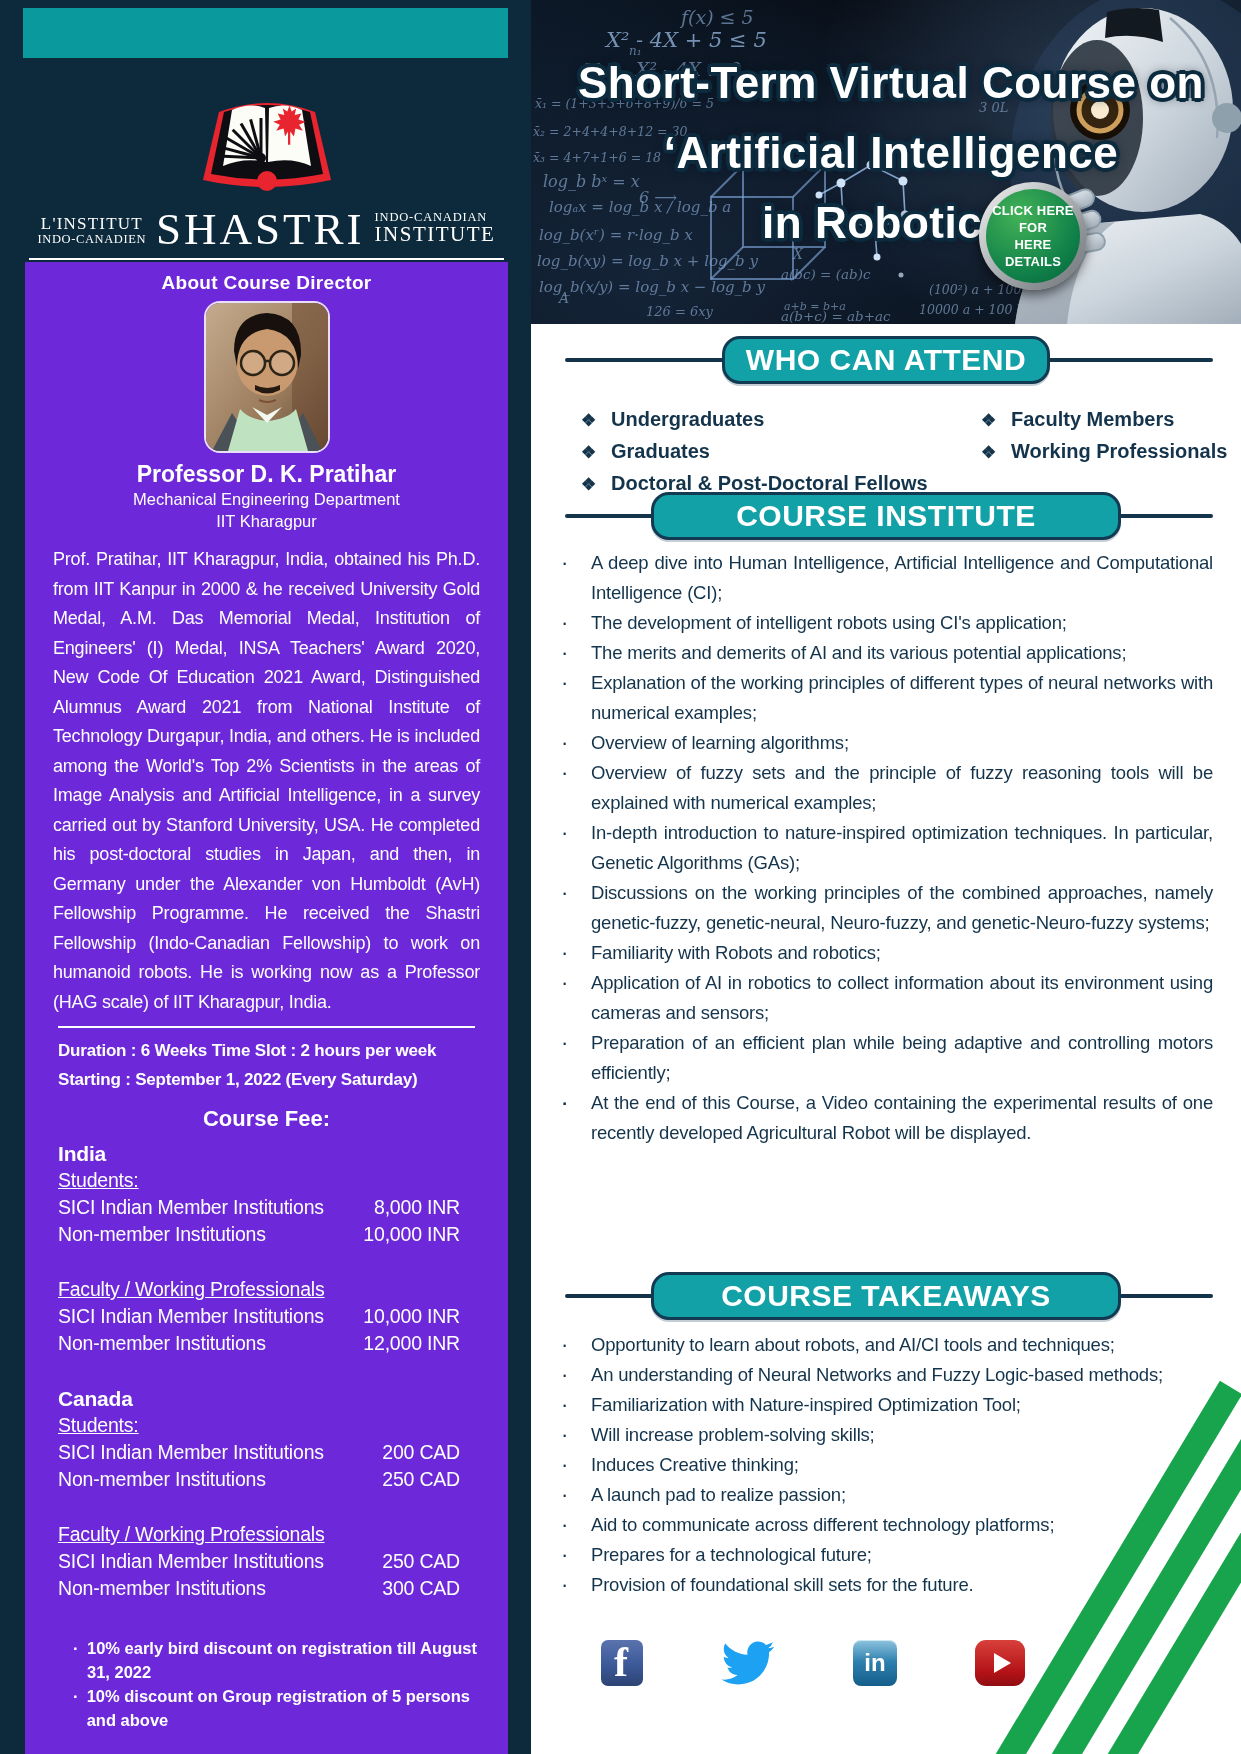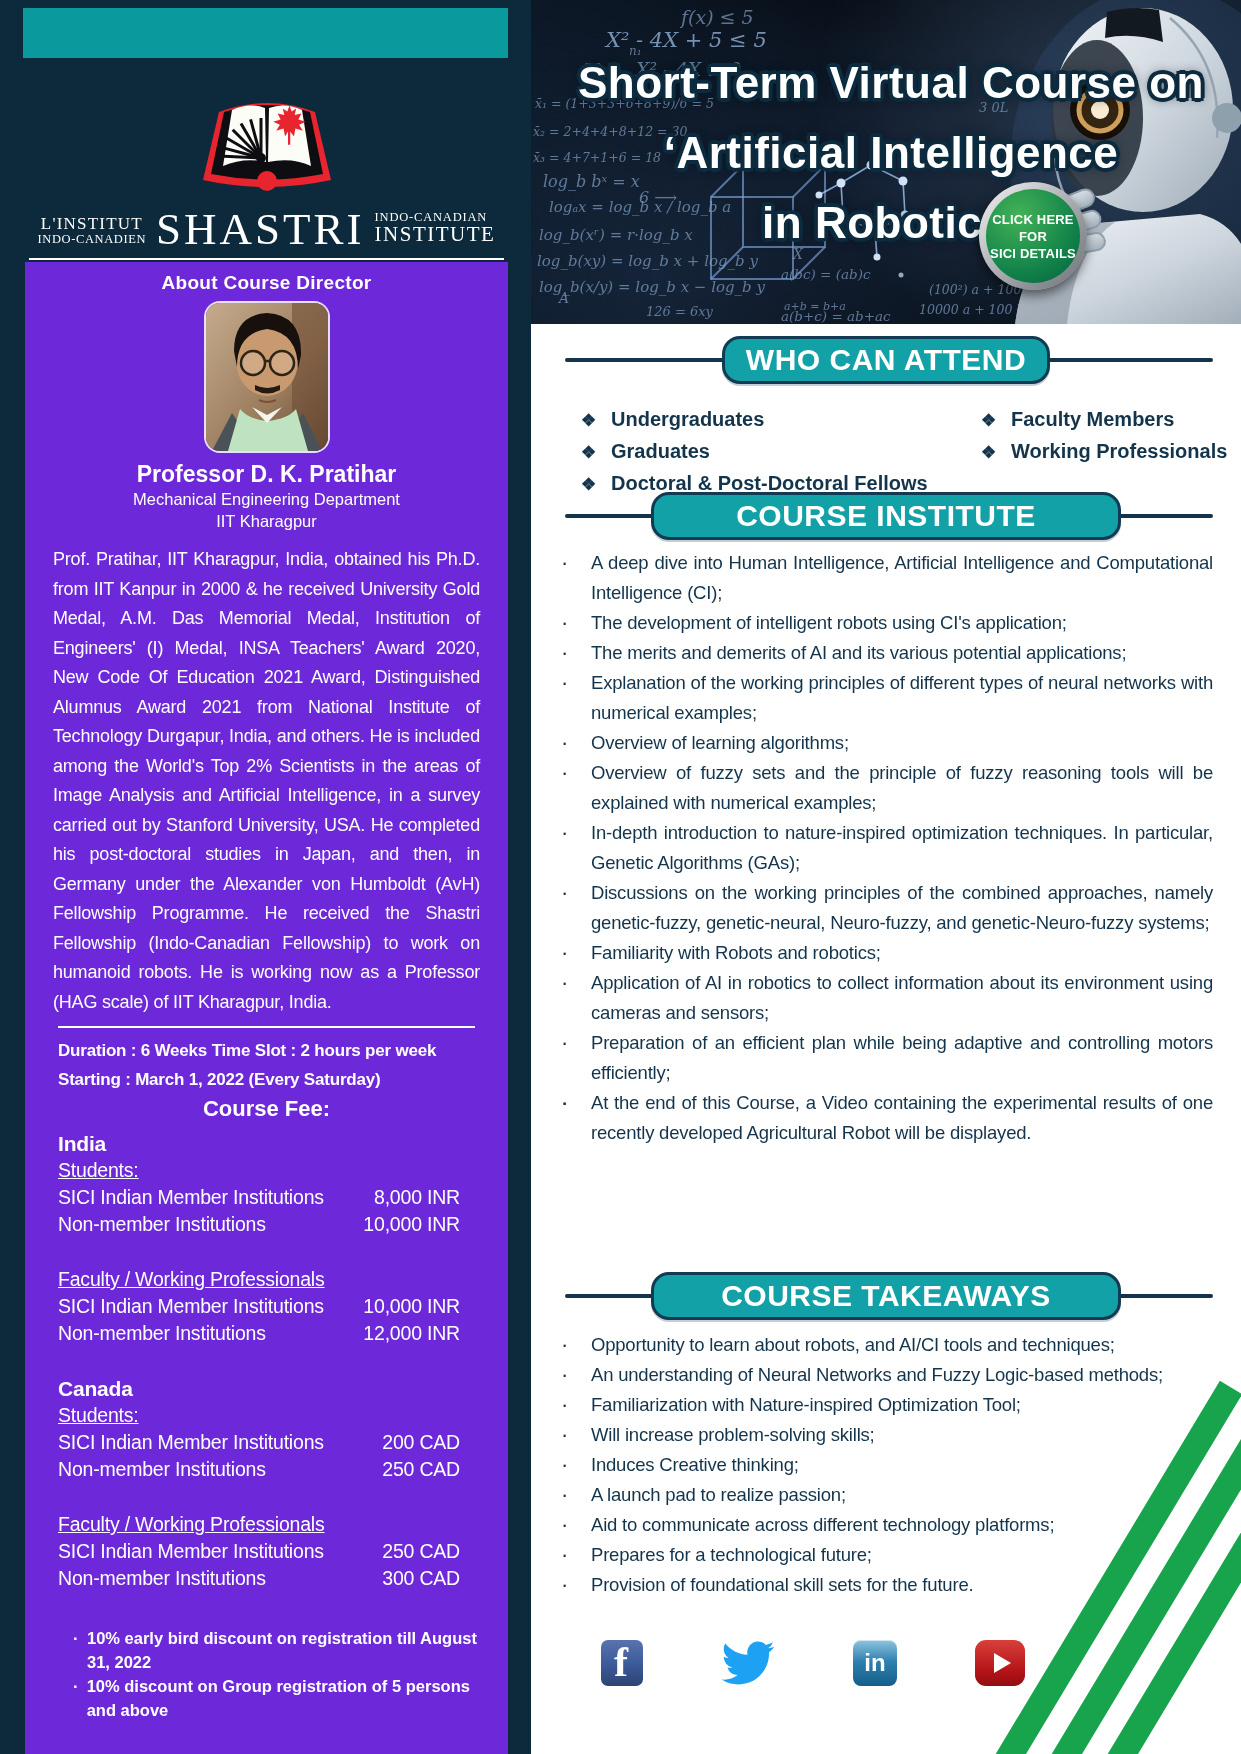--- a/index.html
+++ b/index.html
@@ -24,21 +24,21 @@
   .left-panel{position:absolute;left:25px;top:262px;width:483px;height:1492px;background:#6d28d9;
               color:#fff;}
   .panel-title{margin-top:10px;text-align:center;font-size:19px;font-weight:bold;letter-spacing:0.3px;}
   .photo-frame{width:122px;height:148px;margin:9px auto 0;border-radius:14px;overflow:hidden;
                box-shadow:0 0 0 2px rgba(255,255,255,0.85);}
   .prof-name{margin-top:10px;text-align:center;font-size:23px;font-weight:bold;}
   .prof-sub{text-align:center;font-size:16.5px;line-height:22px;}
   .bio{margin:13px 28px 0;font-size:18px;line-height:29.5px;text-align:justify;letter-spacing:-0.2px;}
   .panel-hr{height:2px;background:#fff;margin:9px 33px 0;}
   .sched{margin:8px 12px 0 33px;font-size:17px;font-weight:bold;line-height:29px;white-space:nowrap;letter-spacing:-0.2px;}
-  .fee-title{margin-top:2px;text-align:center;font-size:22px;font-weight:bold;}
+  .fee-title{margin-top:12px;text-align:center;font-size:22px;font-weight:bold;}
   .fee-block{margin:2px 48px 0 33px;font-size:19.5px;line-height:27px;letter-spacing:-0.2px;}
   .fee-region{font-weight:bold;font-size:21px;margin-top:8px;}
   .fee-region.gap{margin-top:28px;}
   .fee-cat{text-decoration:underline;margin-top:0px;}
   .fee-cat.gap{margin-top:28px;}
   .fee-row{display:flex;justify-content:space-between;}
   .notes{margin:34px 20px 0 48px;font-size:16.5px;font-weight:bold;line-height:24px;}
   .note-row{display:flex;}
   .note-marker{width:16px;}
 
@@ -213,21 +213,21 @@
 
     <div class="prof-name">Professor D. K. Pratihar</div>
     <div class="prof-sub">Mechanical Engineering Department</div>
     <div class="prof-sub">IIT Kharagpur</div>
 
     <p class="bio">Prof. Pratihar, IIT Kharagpur, India, obtained his Ph.D. from IIT Kanpur in 2000 &amp; he received University Gold Medal, A.M. Das Memorial Medal, Institution of Engineers' (I) Medal, INSA Teachers' Award 2020, New Code Of Education 2021 Award, Distinguished Alumnus Award 2021 from National Institute of Technology Durgapur, India, and others. He is included among the World's Top 2% Scientists in the areas of Image Analysis and Artificial Intelligence, in a survey carried out by Stanford University, USA. He completed his post-doctoral studies in Japan, and then, in Germany under the Alexander von Humboldt (AvH) Fellowship Programme. He received the Shastri Fellowship (Indo-Canadian Fellowship) to work on humanoid robots. He is working now as a Professor (HAG scale) of IIT Kharagpur, India.</p>
 
     <div class="panel-hr"></div>
 
     <div class="sched">Duration :  6 Weeks  Time Slot : 2 hours per week</div>
-    <div class="sched" style="margin-top:0;">Starting : March 1,  2022 (Every Saturday)</div>
+    <div class="sched" style="margin-top:0;">Starting : September 1,  2022 (Every Saturday)</div>
 
     <div class="fee-title">Course Fee:</div>
 
     <div class="fee-block">
       <div class="fee-region">India</div>
       <div class="fee-cat">Students:</div>
       <div class="fee-row">
         <span>SICI Indian Member Institutions</span>
         <span>8,000 INR</span>
       </div>
@@ -364,21 +364,21 @@
     <div class="hero-title">
       <div>Short-Term Virtual Course on</div>
       <div>‘Artificial Intelligence</div>
       <div>in Robotics’</div>
     </div>
 
     <div class="hero-btn">
       <div class="hero-btn-inner">
         <span>CLICK HERE</span>
         <span>FOR</span>
-        <span>SICI DETAILS</span>
+        <span>HERE DETAILS</span>
       </div>
     </div>
   </div>
 
   <div class="content">
 
     <div class="section-head wca-head">
       <div class="head-line"></div>
       <div class="pill pill-wca">WHO CAN ATTEND</div>
     </div>

